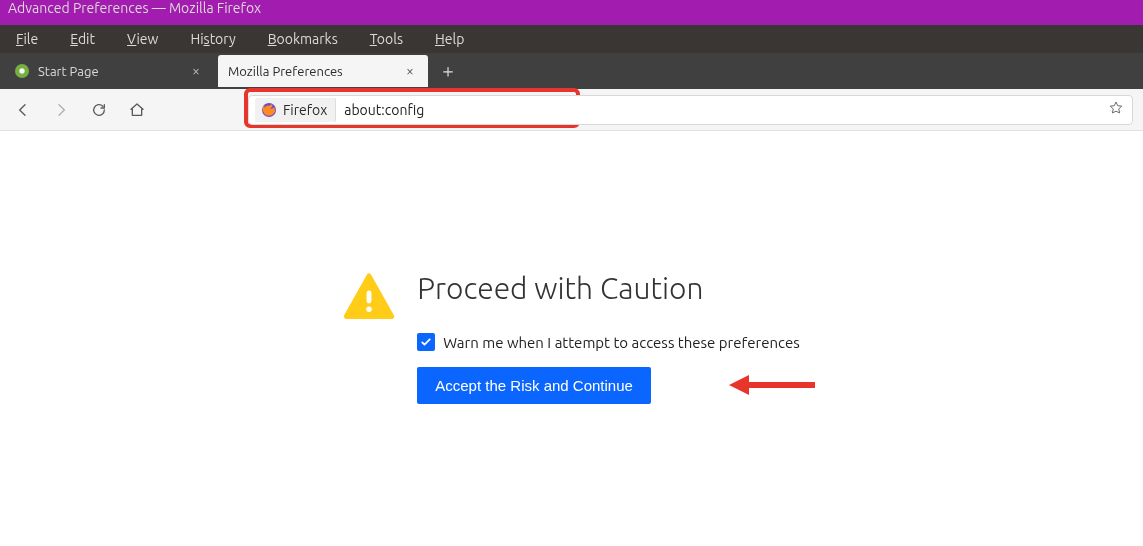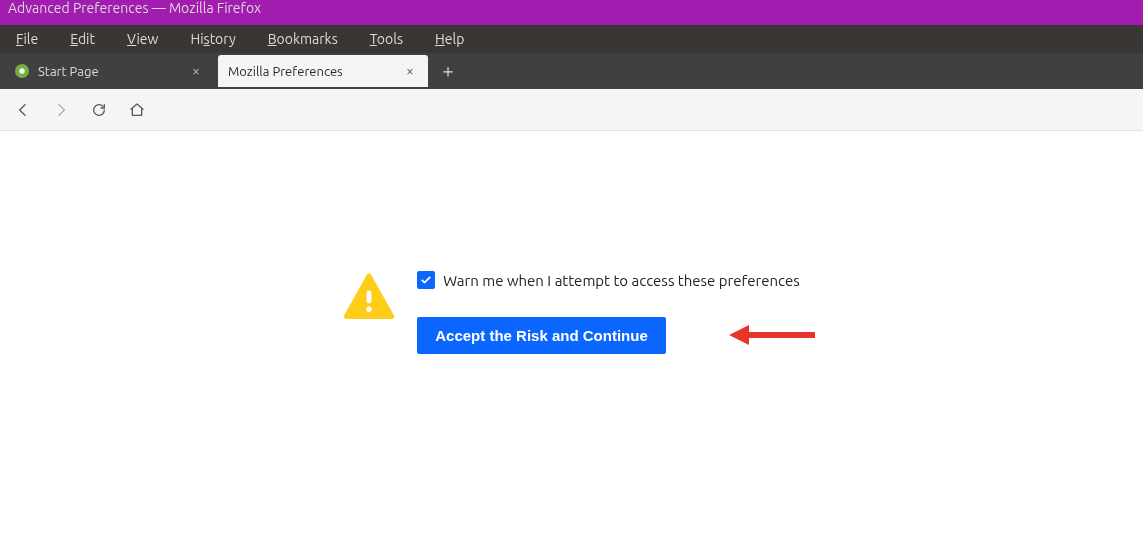--- a/index.html
+++ b/index.html
@@ -150,30 +150,30 @@
       color: #333;
       margin-bottom: 28px;
     }
     .msgcol .desc {
       font-size: 15px;
       color: #222;
       margin-bottom: 18px;
     }
     .chkrow {
       display:flex; align-items:center; gap:8px; font-size:15px; color:#222;
-      margin-bottom: 28px;
+      margin-bottom: 16px;
     }
     .chkrow .cbx {
       width:18px; height:18px; background:#0a66ff; border-radius:2px;
       display:flex;align-items:center;justify-content:center; flex-shrink:0;
     }
     .chkrow .cbx svg { width:12px; height:12px; }
     .accept-btn {
       background:#0a66ff; color:#fff; border:none;
-      font-size:15px; font-weight:700;
+      font-size:15px; font-weight:400;
       padding: 10px 18px;
       cursor:pointer; border-radius:2px;
     }
     .arrow-annot {
       position:absolute;
       pointer-events:none;
     }
   </style>
 </head>
 <body>
@@ -225,32 +225,53 @@
     <svg viewBox="0 0 24 24">
         <path d="M20 12a8 8 0 1 1-2.34-5.66M20 4v5h-5" fill="none" stroke="currentColor" stroke-width="2" stroke-linecap="round" stroke-linejoin="round"></path>
       </svg>
   </div>
   <div class="navbtn">
     <svg viewBox="0 0 24 24">
         <path d="M3 11l9-8 9 8M5 10v10h14V10" fill="none" stroke="currentColor" stroke-width="2" stroke-linecap="round" stroke-linejoin="round"></path>
       </svg>
   </div>
 
+  <div class="urlcontainer">
+    <div class="hl-box"></div>
+    <div class="urlfield">
+      <div class="identity">
+        <span class="ff-icon">
+          <svg viewBox="0 0 16 16">
+              <circle cx="8" cy="8" r="7" fill="#6a4bd0"></circle>
+              <path d="M2 9c1 4 5 6 9 4 3-1.5 4-5 2-8-1 2-3 2-4 1 2 0 3-2 2-4-2 3-6 0-7 4-1-1-1-3 0-4C2 3 1 7 2 9z" fill="#ff8a1f"></path>
+            </svg>
+        </span>
+        <span>Firefox</span>
+      </div>
+      <span class="urltext">about:config</span>
+      <span class="star">
+        <svg width="16" height="16" viewBox="0 0 24 24">
+            <path d="M12 3l2.6 5.6 6 .6-4.5 4.2 1.3 6L12 16.8 6.6 19.4l1.3-6L3.4 9.2l6-.6L12 3z" fill="none" stroke="currentColor" stroke-width="1.5" stroke-linejoin="round"></path>
+          </svg>
+      </span>
+    </div>
+  </div>
 </div>
 
 <div class="content">
   <div class="warnwrap">
     <div class="tri-icon">
       <svg viewBox="0 0 64 64">
         <path d="M32 6 L60 56 H4 Z" fill="#ffcc17" stroke="#ffcc17" stroke-linejoin="round" stroke-width="6"></path>
         <rect x="29" y="24" width="6" height="16" rx="3" fill="#ffffff"></rect>
         <circle cx="32" cy="47" r="3.4" fill="#ffffff"></circle>
       </svg>
     </div>
     <div class="msgcol">
+      <h1>Proceed with Caution</h1>
       <label class="chkrow">
         <span class="cbx">
           <svg viewBox="0 0 16 16">
               <path d="M3 8.5l3 3 7-7" fill="none" stroke="#fff" stroke-width="2.4" stroke-linecap="round" stroke-linejoin="round"></path>
             </svg>
         </span>
         <span>Warn me when I attempt to access these preferences</span>
       </label>
       <div style="position:relative; display:inline-block;">
         <button class="accept-btn">Accept the Risk and Continue</button>

